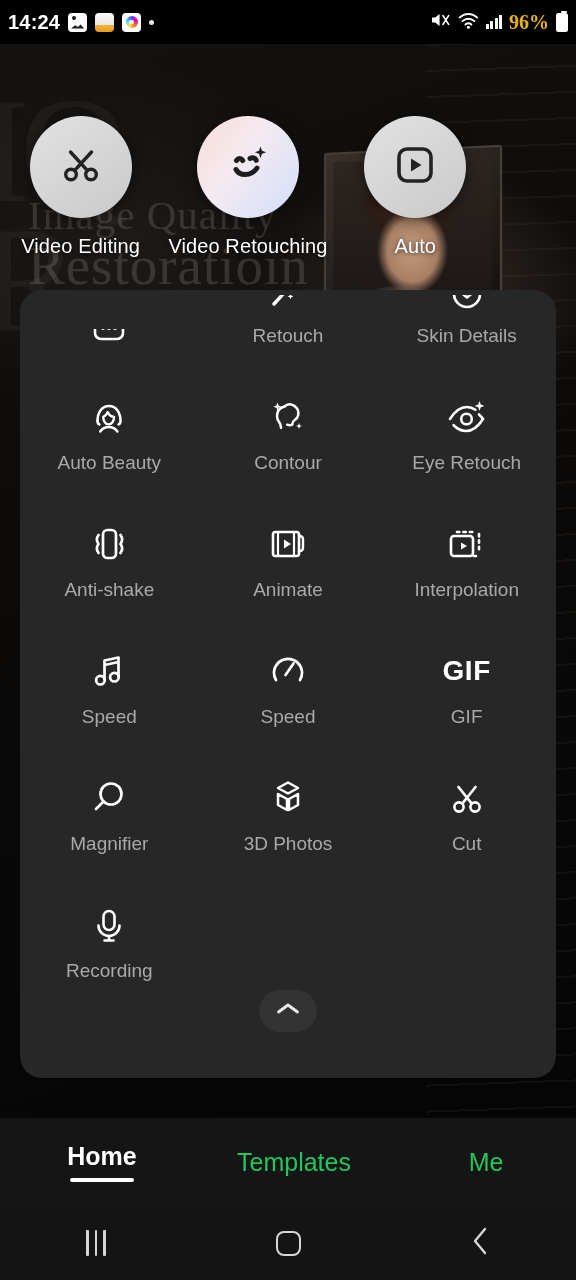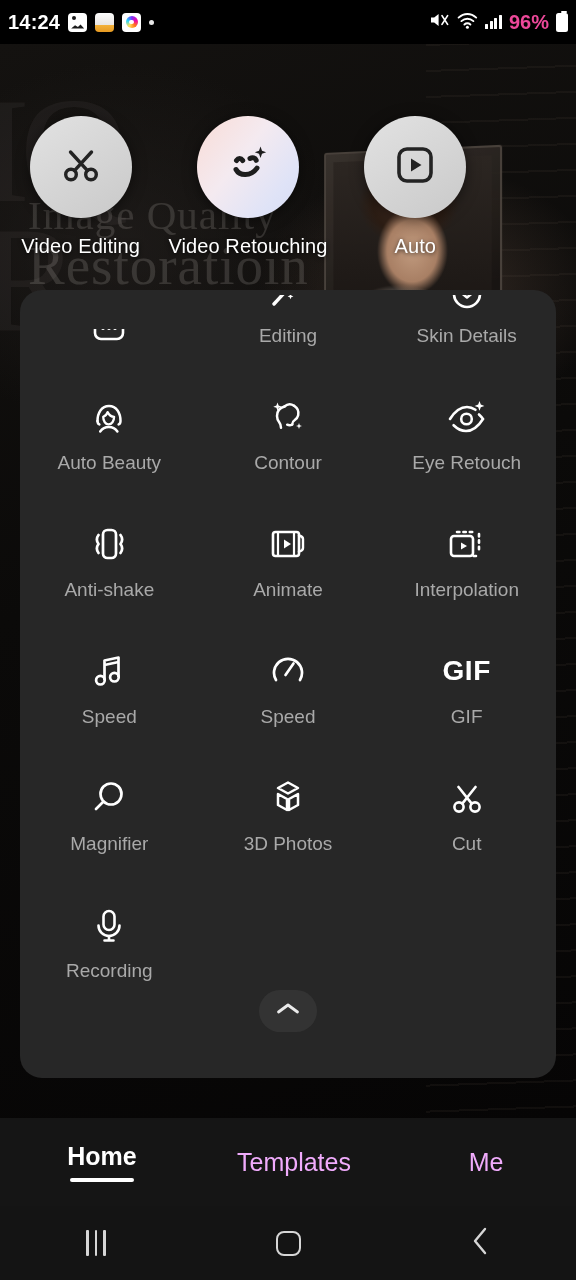--- a/index.html
+++ b/index.html
@@ -77,21 +77,21 @@
   }
   .ic-cam i {
     width:12px; height:12px; border-radius:50%; display:block;
     background:conic-gradient(#7b2ff7,#f107a3,#ff7a18,#ffe259,#21d4fd,#7b2ff7);
     position:relative;
   }
   .ic-cam i::after{ content:""; position:absolute; left:3.6px; top:3.6px; width:4.8px; height:4.8px;
     border-radius:50%; background:#fff; }
   .sb-dot { width:5px; height:5px; border-radius:50%; background:#e8e8e8; }
   .sb-right { display:flex; align-items:center; gap:7px; }
-  .sb-pct { color:#ec4899; font-size:20px; font-weight:600; }
+  .sb-pct { color:#eab308; font-size:20px; font-weight:600;font-family:Liberation Serif, serif; }
   .bars { display:flex; align-items:flex-end; gap:1.5px; height:14px; }
   .bars span { width:3px; background:#fff; border-radius:.5px; }
   .bars span:nth-child(1){height:5px;} .bars span:nth-child(2){height:8px;}
   .bars span:nth-child(3){height:11px;} .bars span:nth-child(4){height:14px;}
   .batt { width:12px; height:19px; border:2px solid #fff; border-radius:2.5px; position:relative; background:#fff; }
   .batt::before{ content:""; position:absolute; left:3px; top:-4px; width:6px; height:2px; background:#fff; border-radius:1px; }
 
   
   .quick {
     position:absolute; left:0; top:116px; width:496px;
@@ -129,21 +129,21 @@
     width:58px; height:42px; border-radius:21px; background:#333333;
     display:flex; align-items:center; justify-content:center;
   }
 
   
   .bottomnav {
     position:absolute; left:0; top:1118px; width:576px; height:88px;
     background:#151515; display:flex; align-items:center; z-index:30;
   }
   .navtab { flex:1; display:flex; flex-direction:column; align-items:center;margin-left:12px; }
-  .navtab .txt { font-size:25px; color:#f0abfc; }
+  .navtab .txt { font-size:25px; color:#22c55e; }
   .navtab.active .txt { color:#ffffff; font-weight:700; }
   .navtab .underline { width:64px; height:4px; border-radius:2px; background:#fff; margin-top:7px; }
 
   
   .sysnav {
     position:absolute; left:0; top:1206px; width:576px; height:74px;
     background:#141414; display:flex; align-items:center; z-index:30;
   }
   .sysbtn { flex:1; display:flex; align-items:center; justify-content:center; color:#d6d6d6; }
   .recents { display:flex; gap:6px; }
@@ -262,21 +262,21 @@
 
       <div class="cell row-clip">
         <div class="ico" style="height:18px;align-items:flex-start;overflow:hidden">
           <svg width="46" height="46" viewBox="0 0 46 46" fill="none" style="margin-top:-22px">
             <path d="M9 31L25 13.5" stroke="#fff" stroke-width="3.4" stroke-linecap="round"></path>
             <path d="M22 10.5l4 4" stroke="#fff" stroke-width="3.4" stroke-linecap="round"></path>
             <path d="M33.5 7l1.3 3.6 3.6 1.3-3.6 1.3L33.5 17l-1.3-3.8-3.6-1.3 3.6-1.3z" fill="#fff"></path>
             <path d="M25.5 20.5l.8 2.1 2.1.8-2.1.8-.8 2.1-.8-2.1-2.1-.8 2.1-.8z" fill="#fff"></path>
           </svg>
         </div>
-        <div class="tlabel">Editing</div>
+        <div class="tlabel">Retouch</div>
       </div>
 
       <div class="cell row-clip">
         <div class="ico" style="height:18px;align-items:flex-start;overflow:hidden">
           <svg width="44" height="44" viewBox="0 0 44 44" fill="none" style="margin-top:-22px">
             <circle cx="22" cy="21" r="13" stroke="#fff" stroke-width="2.6"></circle>
             <path d="M16 19.5l6 5 6-5" stroke="#fff" stroke-width="2.6" stroke-linecap="round" stroke-linejoin="round"></path>
           </svg>
         </div>
         <div class="tlabel">Skin Details</div>

